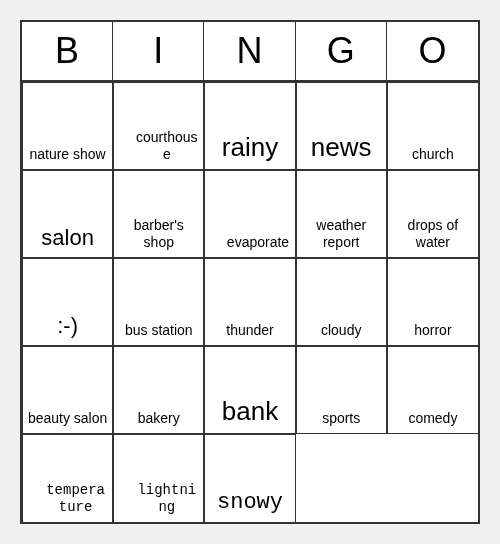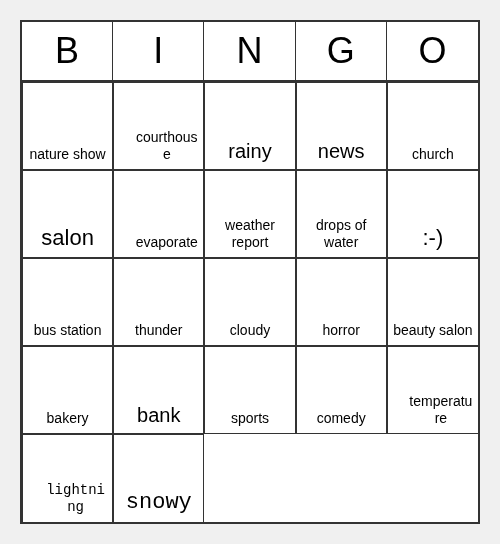--- a/index.html
+++ b/index.html
@@ -79,21 +79,21 @@
 
     .size-medium {
       font-size: 14px;
     }
 
     .size-large {
       font-size: 22px;
     }
 
     .size-xlarge {
-      font-size: 20px;
+      font-size: 26px;
     }
   </style>
 </head>
 <body>
 
 <div class="bingo-card">
   <div class="bingo-header">
   <div class="bingo-header-cell">B</div>
       <div class="bingo-header-cell">I</div>
       <div class="bingo-header-cell">N</div>
@@ -111,20 +111,23 @@
         <span class="cell-text size-xlarge">rainy</span>
       </div>
       <div class="bingo-cell">
         <span class="cell-text size-xlarge">news</span>
       </div>
       <div class="bingo-cell">
         <span class="cell-text size-medium">church</span>
       </div>
       <div class="bingo-cell">
         <span class="cell-text size-large">salon</span>
+      </div>
+      <div class="bingo-cell">
+        <span class="cell-text size-medium">barber's shop</span>
       </div>
       <div class="bingo-cell">
         <span class="cell-text size-small">evaporate</span>
       </div>
       <div class="bingo-cell">
         <span class="cell-text size-medium">weather report</span>
       </div>
       <div class="bingo-cell">
         <span class="cell-text size-medium">drops of water</span>
       </div>

